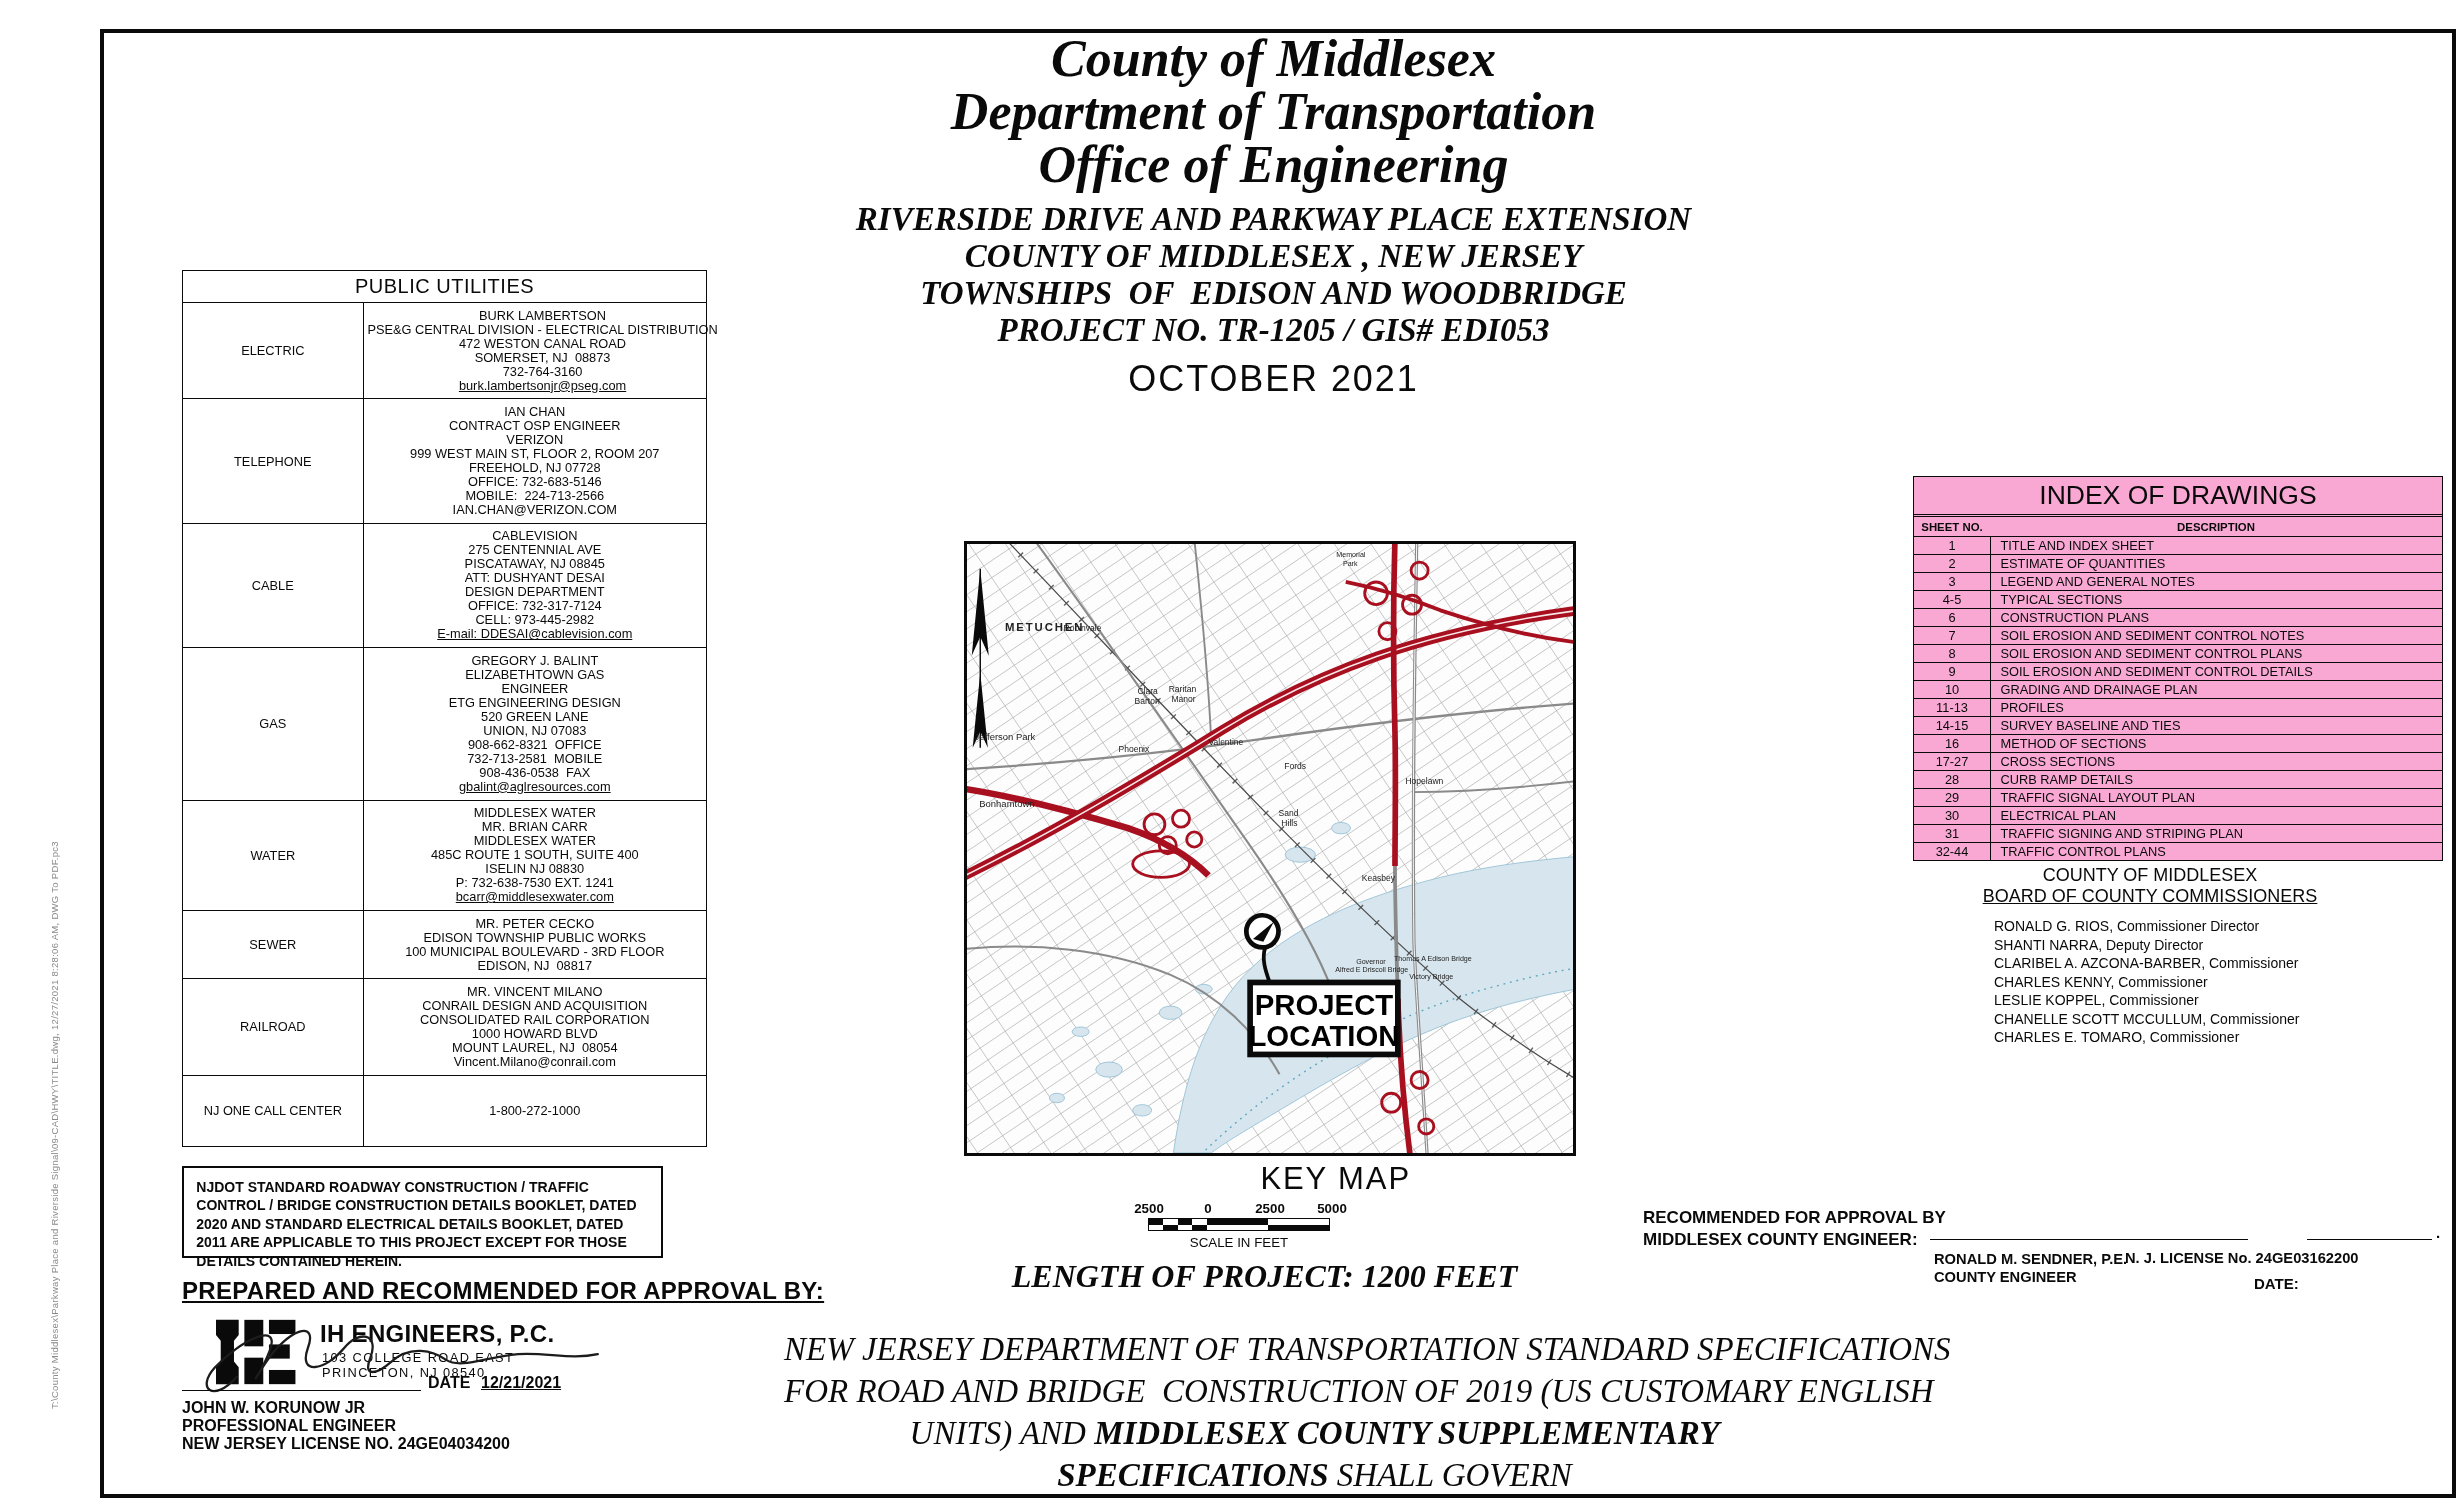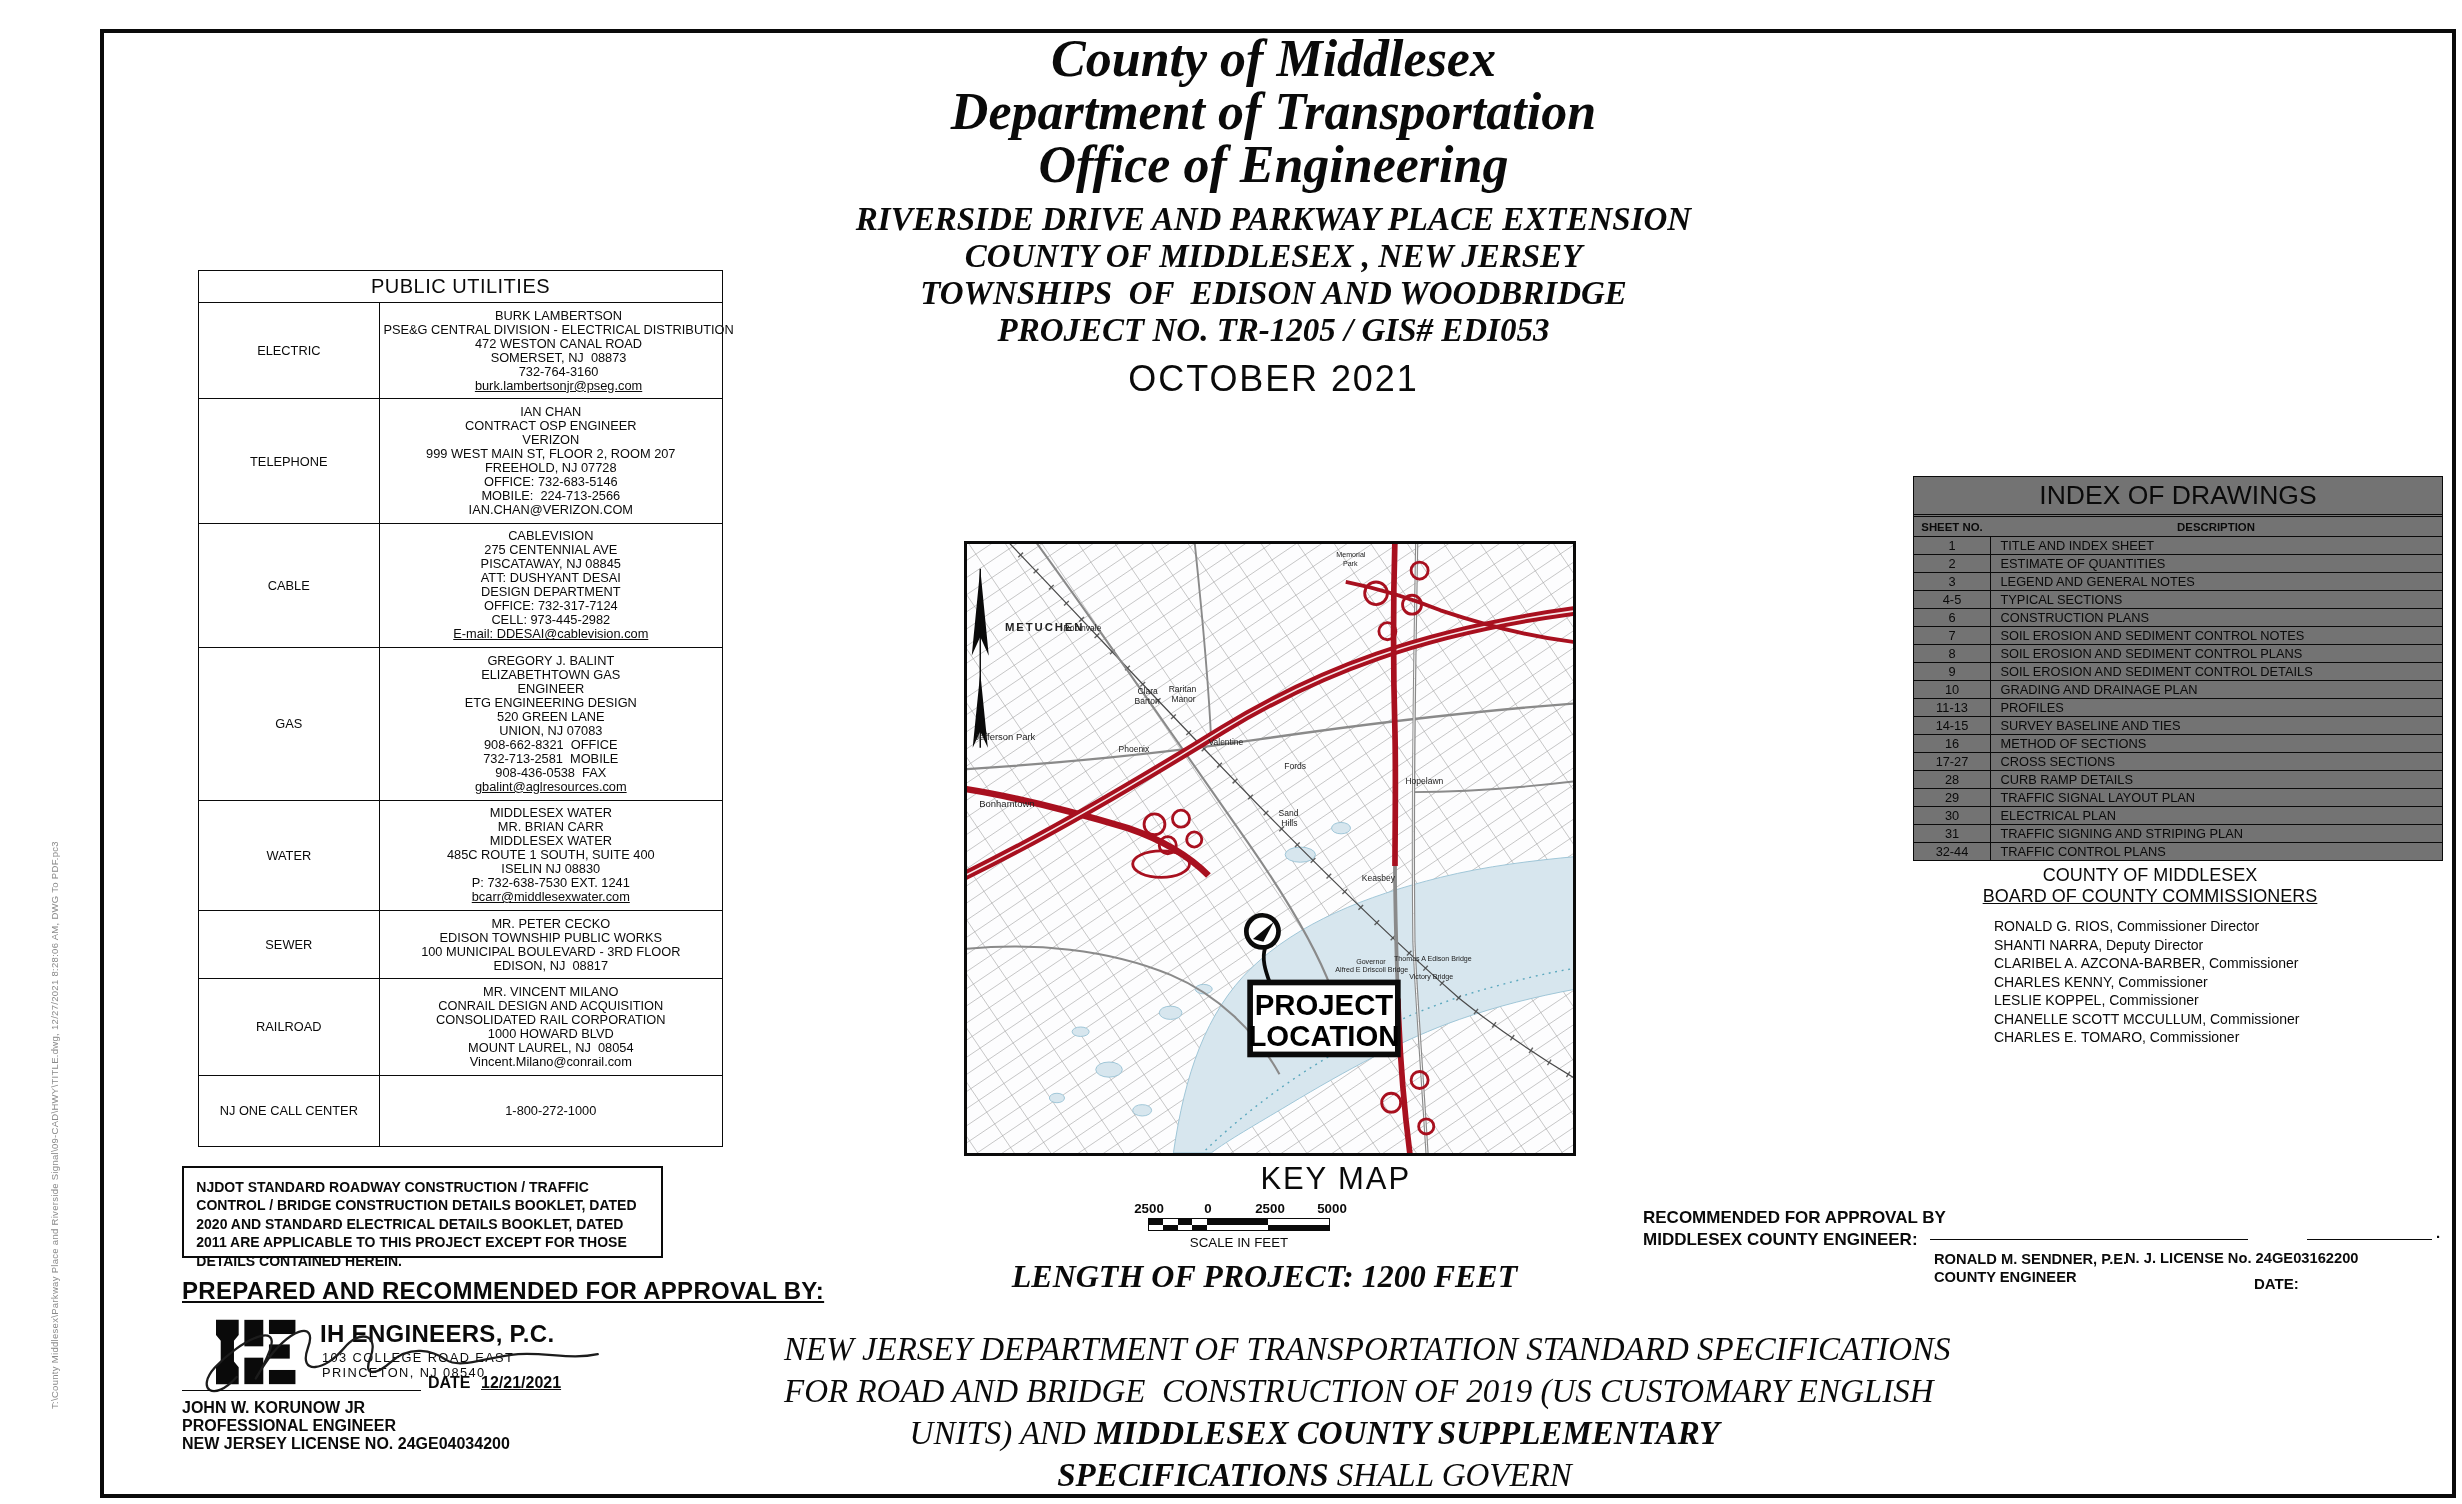--- a/index.html
+++ b/index.html
@@ -16,21 +16,21 @@
                font-size:52px;line-height:53px;}
   .main-title{font-family:"Liberation Serif",serif;font-style:italic;font-weight:bold;
               font-size:72px;line-height:72px;letter-spacing:-1.9px;transform:scaleX(.97);}
   .main-titles{margin-top:5.7px;}
   .subtitles{margin-top:9.5px;}
   .subtitle{font-family:"Liberation Serif",serif;font-style:italic;font-weight:bold;
             font-size:33px;line-height:37px;white-space:pre;}
   .date-line{margin-top:9.5px;font-size:36px;letter-spacing:1.9px;}
 
   
-  .utilities{position:absolute;left:198px;top:270px;width:523px;border:1.9px solid #0a0a0a;background:#fff;}
+  .utilities{position:absolute;left:182px;top:270px;width:523px;border:1.9px solid #0a0a0a;background:#fff;}
   .utilities-title{height:31px;line-height:31px;text-align:center;font-size:20px;letter-spacing:0.5px;
                    border-bottom:1.9px solid #0a0a0a;}
   .utility-row{display:flex;border-bottom:1.9px solid #0a0a0a;}
   .utility-row:last-child{border-bottom:none;}
   .utility-label{width:172px;border-right:1.9px solid #0a0a0a;display:flex;align-items:center;
                  justify-content:center;font-size:12.8px;text-align:center;padding:3.8px;flex:none;}
   .utility-content{flex:1;text-align:center;font-size:12.8px;line-height:14px;padding:5.7px 3.8px;}
   .utility-content.single{display:flex;align-items:center;justify-content:center;min-height:59px;}
   .u-line{white-space:pre;}
   .u-line.u{text-decoration:underline;}
@@ -56,21 +56,21 @@
   .scale-label{position:absolute;top:1201px;font-size:13.3px;font-weight:bold;transform:translateX(-50%);}
   .scale-bar{position:absolute;left:1148px;top:1218px;width:182px;height:13.3px;border:1.9px solid #0a0a0a;
              display:flex;flex-direction:column;box-sizing:border-box;}
   .sb-row{display:flex;height:50%;}
   .sb-cell{height:100%;}
   .scale-caption{position:absolute;left:1148px;top:1235px;width:182px;text-align:center;font-size:13.3px;}
   .length-note{position:absolute;left:971px;top:1258px;width:587px;text-align:center;
                font-family:"Liberation Serif",serif;font-style:italic;font-weight:bold;font-size:32px;}
 
   
-  .index{position:absolute;left:1913px;top:476px;width:528px;border:1.9px solid #0a0a0a;background:#737373;}
+  .index{position:absolute;left:1913px;top:476px;width:528px;border:1.9px solid #0a0a0a;background:#f9a8d4;}
   .index-title{height:37px;line-height:37px;text-align:center;font-size:26.5px;border-bottom:3.8px double #0a0a0a;}
   .index-header{display:flex;border-bottom:1.9px solid #0a0a0a;font-weight:bold;font-size:11.4px;height:19px;align-items:center;}
   .ih-sheet{width:76px;text-align:center;flex:none;}
   .ih-desc{flex:1;text-align:center;}
   .index-row{display:flex;border-bottom:0.9px solid #0a0a0a;font-size:12.8px;height:17px;line-height:17px;}
   .index-row:last-child{border-bottom:none;}
   .ir-sheet{width:76px;text-align:center;border-right:0.9px solid #0a0a0a;flex:none;}
   .ir-desc{flex:1;padding-left:9.5px;white-space:nowrap;overflow:hidden;}
 
   

